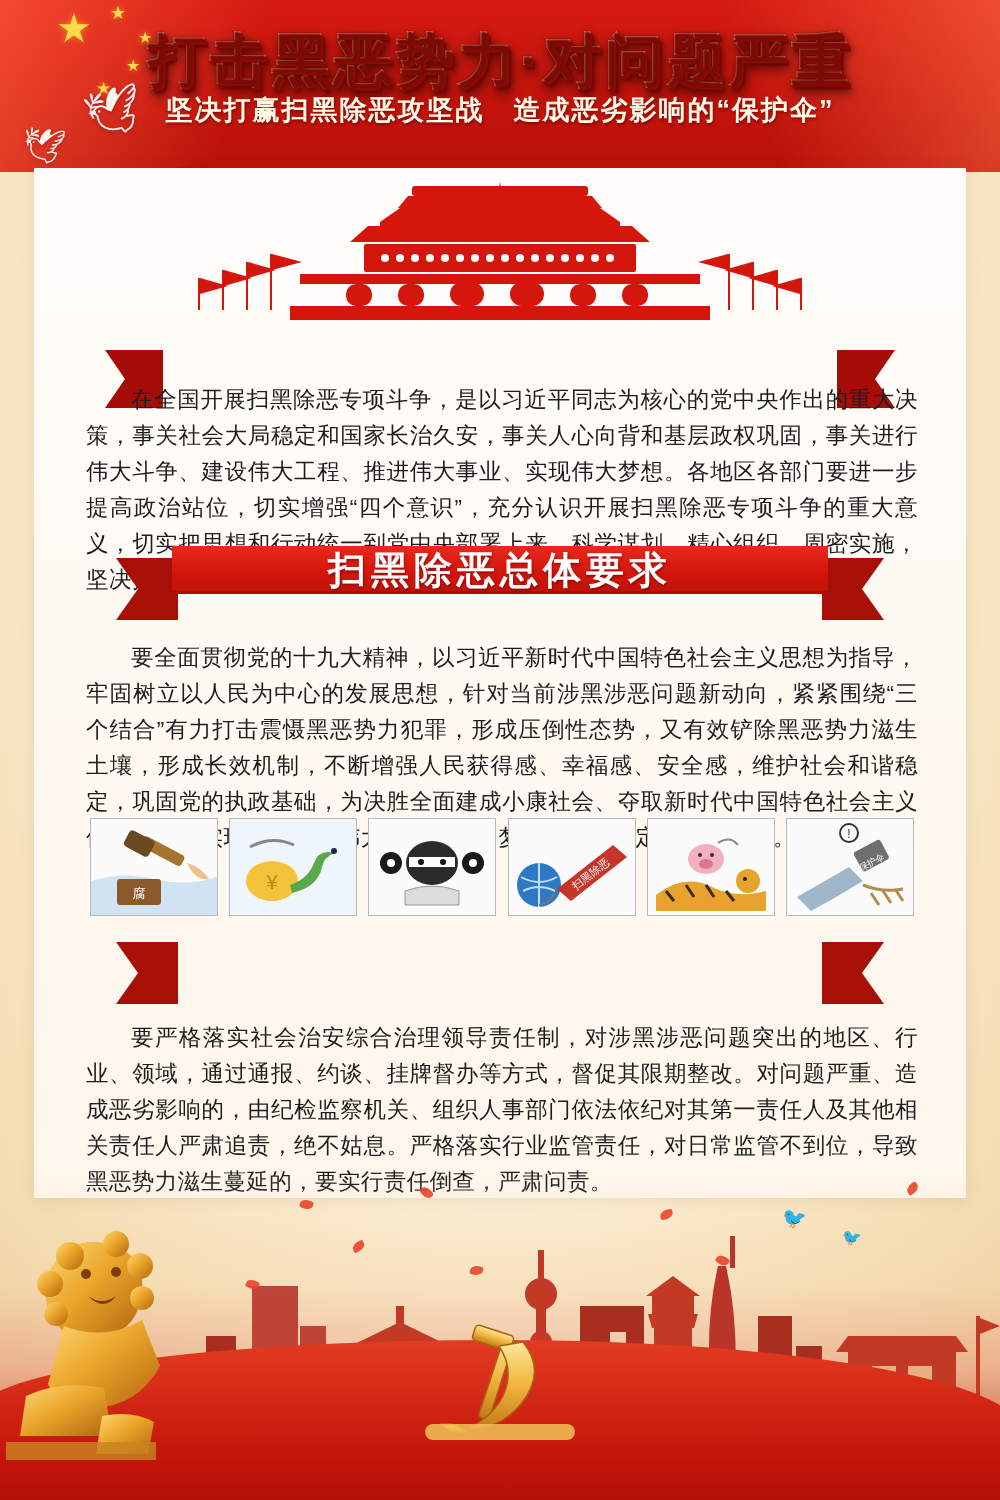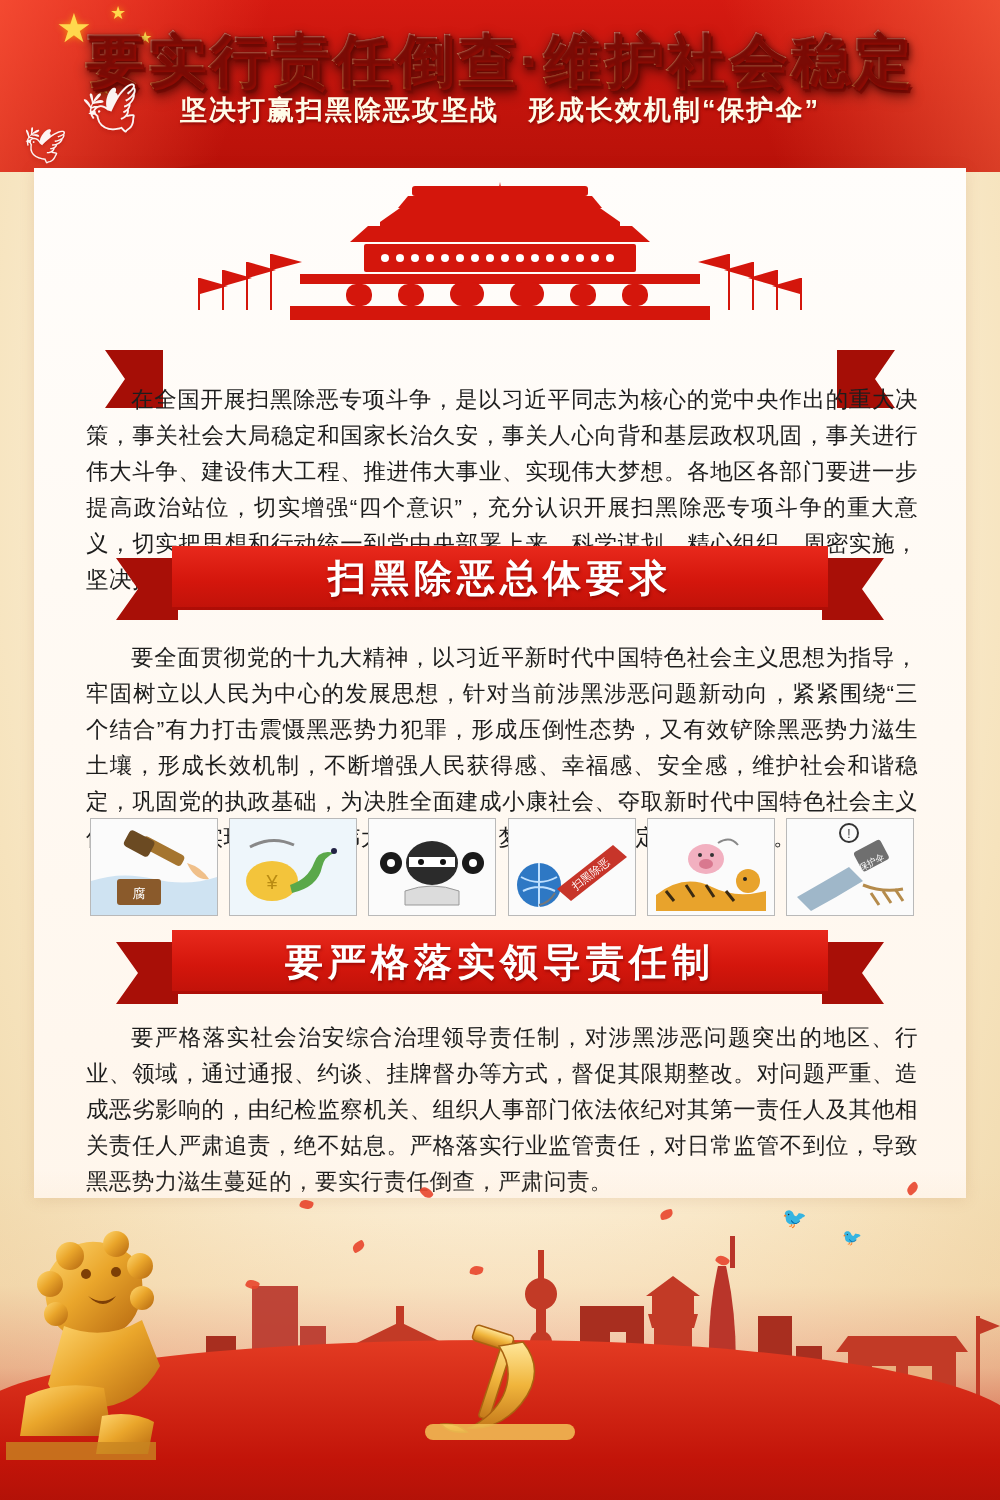--- a/index.html
+++ b/index.html
@@ -117,21 +117,21 @@
   
   .ribbon {
     position: relative;
     margin: 0 auto;
     width: 768px;
     height: 64px;
   }
   .ribbon .body {
     position: absolute;
     left: 56px; top: 0;
-    width: 656px; height: 64px;
+    width: 656px; height: 48px;
     background: linear-gradient(180deg,#e8291c 0%, #d4160c 55%, #c01209 100%);
     display: flex; align-items: center; justify-content: center;
     box-shadow: inset 0 -3px 0 rgba(120,0,0,.25);
   }
   .ribbon .body span {
     color: #fff;
     font-size: 38px;
     font-weight: bold;
     letter-spacing: 5px;
     text-shadow: 1px 2px 3px rgba(110,0,0,.55);
@@ -268,22 +268,22 @@
 
   <div class="top-band">
     <div class="flagwave"></div>
     <div class="flagwave2"></div>
     <div class="star s1">★</div>
     <div class="star s2">★</div>
     <div class="star s3">★</div>
     <div class="star s4">★</div>
     <div class="star s5">★</div>
   </div>
-  <div class="poster-title">要实行责任倒查·维护社会稳定</div>
-  <div class="poster-subtitle">坚决打赢扫黑除恶攻坚战　形成长效机制“保护伞”</div>
+  <div class="poster-title">打击黑恶势力·对问题严重</div>
+  <div class="poster-subtitle">坚决打赢扫黑除恶攻坚战　造成恶劣影响的“保护伞”</div>
   <div class="dove d1">🕊</div>
   <div class="dove d2">🕊</div>
 
   <div class="card">
 
     <svg class="tiananmen" viewBox="0 0 700 180">
       <g fill="#d4160c">
 
         <path d="M350 4 L352 16 L348 16 Z"></path>
         <path d="M250 30 L450 30 L470 44 L230 44 Z"></path>
@@ -441,23 +441,20 @@
           <path d="M76 66 q20 8 40 4" stroke="#b58b4b" stroke-width="3" fill="none"></path>
           <path d="M84 74 l8 12 M96 72 l8 12 M108 70 l8 12" stroke="#b58b4b" stroke-width="3"></path>
         </svg>
       </div>
 
     </div>
 
     <div class="ribbon" style="position:absolute; left:82px; top:762px;">
       <div class="tail left"></div>
       <div class="tail right"></div>
-      <div class="body">
-        <span>要严格落实领导责任制</span>
-      </div>
     </div>
 
     <div class="para" style="top:852px;">要严格落实社会治安综合治理领导责任制，对涉黑涉恶问题突出的地区、行业、领域，通过通报、约谈、挂牌督办等方式，督促其限期整改。对问题严重、造成恶劣影响的，由纪检监察机关、组织人事部门依法依纪对其第一责任人及其他相关责任人严肃追责，绝不姑息。严格落实行业监管责任，对日常监管不到位，导致黑恶势力滋生蔓延的，要实行责任倒查，严肃问责。</div>
 
   </div>
 
   <div class="bottom">
     <div class="sky"></div>
 
     <svg style="position:absolute; left:0; bottom:74px; width:1000px; height:250px;" viewBox="0 0 1000 250">

